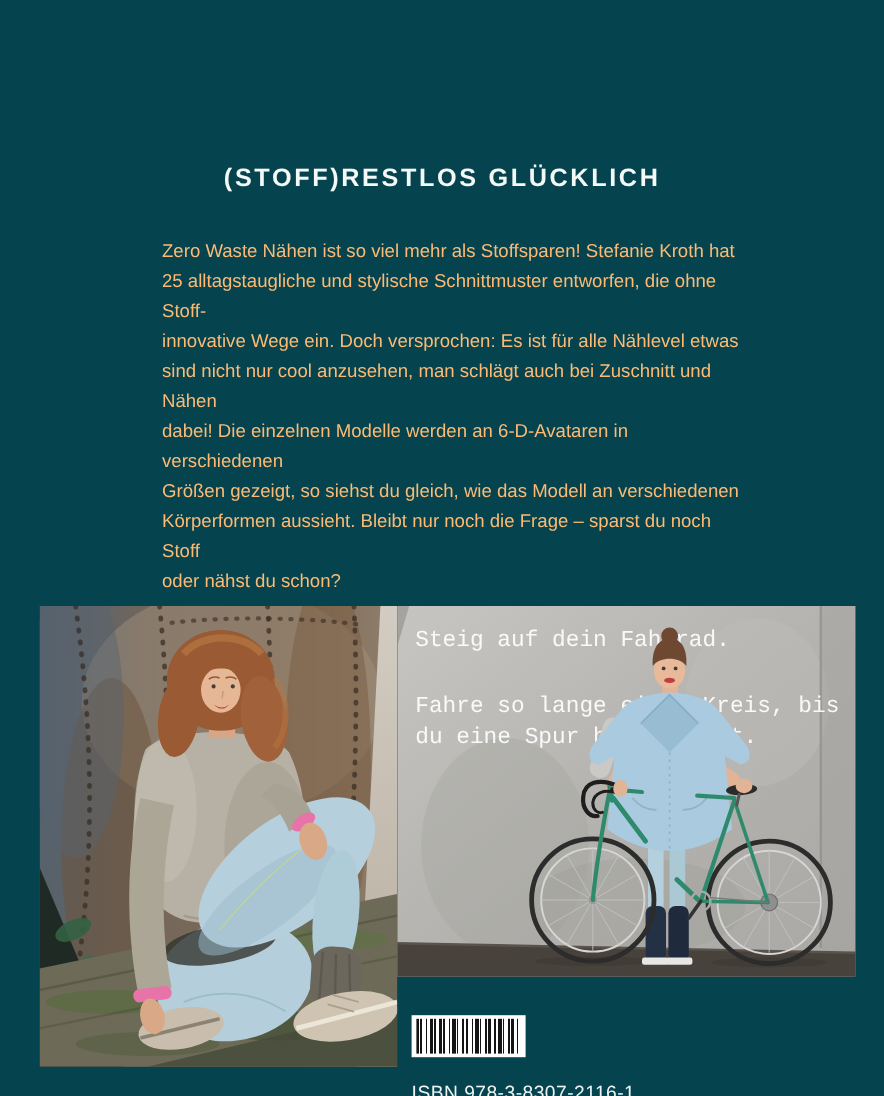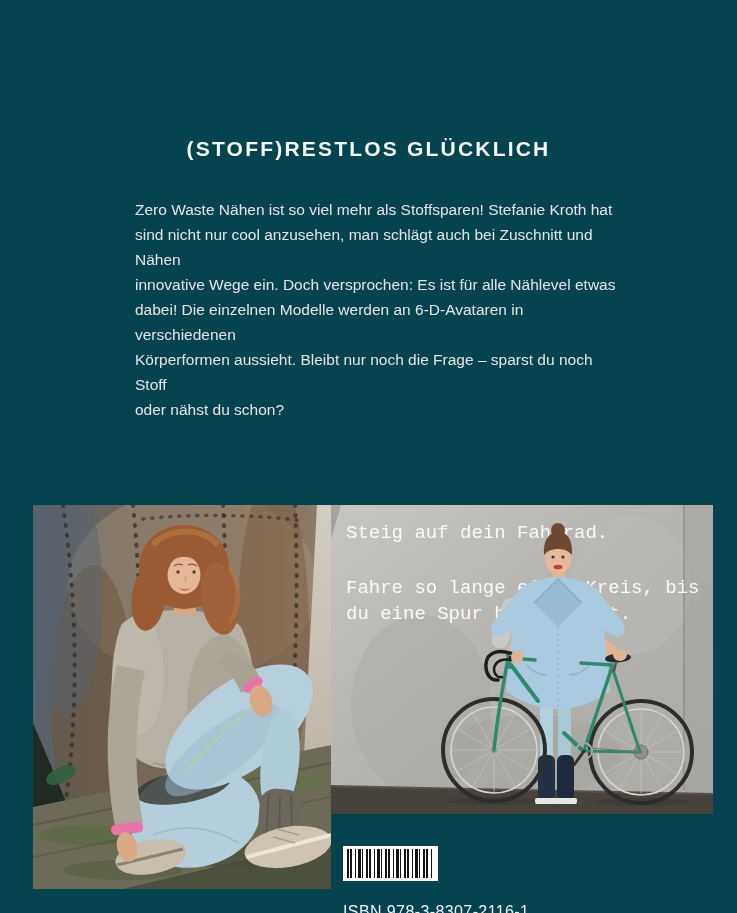--- a/index.html
+++ b/index.html
@@ -1,20 +1,20 @@
 <!DOCTYPE html>
 <html><head>
 <meta charset="utf-8">
 <style>
   html,body{margin:0;padding:0;background:#05444e;}
   .cover{position:relative;width:737px;height:913px;background:#05444e;overflow:hidden;
          font-family:"Liberation Sans",sans-serif;margin-top:44px;}
   .title{position:absolute;top:93px;left:0;right:0;text-align:center;color:#f4f8f7;
          font-size:21px;font-weight:bold;letter-spacing:2.2px;white-space:nowrap;}
-  .blurb{position:absolute;left:135px;top:153px;width:492px;color:#e5e5e5;
+  .blurb{position:absolute;left:135px;top:153px;width:492px;color:#fdba74;
          font-size:15.5px;line-height:25px;font-weight:normal;}
   .photo-left{position:absolute;left:33px;top:461px;width:298px;height:384px;display:block;}
   .photo-right{position:absolute;left:331px;top:461px;width:382px;height:309px;display:block;}
   .barcode{position:absolute;left:343px;top:802px;width:95px;height:35px;background:#ffffff;}
   .barcode-bars{position:absolute;left:4px;right:4px;top:3px;bottom:3px;
     background-image:repeating-linear-gradient(90deg,
       #141414 0 2px,#ffffff 2px 3px,#141414 3px 5px,#ffffff 5px 8px,
       #141414 8px 9px,#ffffff 9px 11px,#141414 11px 14px,#ffffff 14px 15px,
       #141414 15px 16px,#ffffff 16px 19px);}
   .isbn{position:absolute;left:343px;top:859px;color:#eef4f3;font-size:16px;
@@ -24,23 +24,25 @@
 </style>
 </head>
 <body>
 
 <div class="cover">
 
   <div class="title">(STOFF)RESTLOS GLÜCKLICH</div>
 
   <div class="blurb">
     <div>Zero Waste Nähen ist so viel mehr als Stoffsparen! Stefanie Kroth hat</div>
+    <div>25 alltagstaugliche und stylische Schnittmuster entworfen, die ohne Stoff-</div>
+    <div>innovative Wege ein. Doch versprochen: Es ist für alle Nählevel etwas</div>
     <div>sind nicht nur cool anzusehen, man schlägt auch bei Zuschnitt und Nähen</div>
-    <div>innovative Wege ein. Doch versprochen: Es ist für alle Nählevel etwas</div>
     <div>dabei! Die einzelnen Modelle werden an 6-D-Avataren in verschiedenen</div>
+    <div>Größen gezeigt, so siehst du gleich, wie das Modell an verschiedenen</div>
     <div>Körperformen aussieht. Bleibt nur noch die Frage – sparst du noch Stoff</div>
     <div>oder nähst du schon?</div>
   </div>
 
   <svg class="photo-left" viewBox="0 0 298 384" preserveAspectRatio="none">
     <defs>
       <linearGradient id="wg" x1="0" y1="0" x2="1" y2="0">
         <stop offset="0" stop-color="#55616c"></stop>
           <stop offset="0.35" stop-color="#75675a"></stop>
         <stop offset="0.7" stop-color="#7e6c58"></stop>

